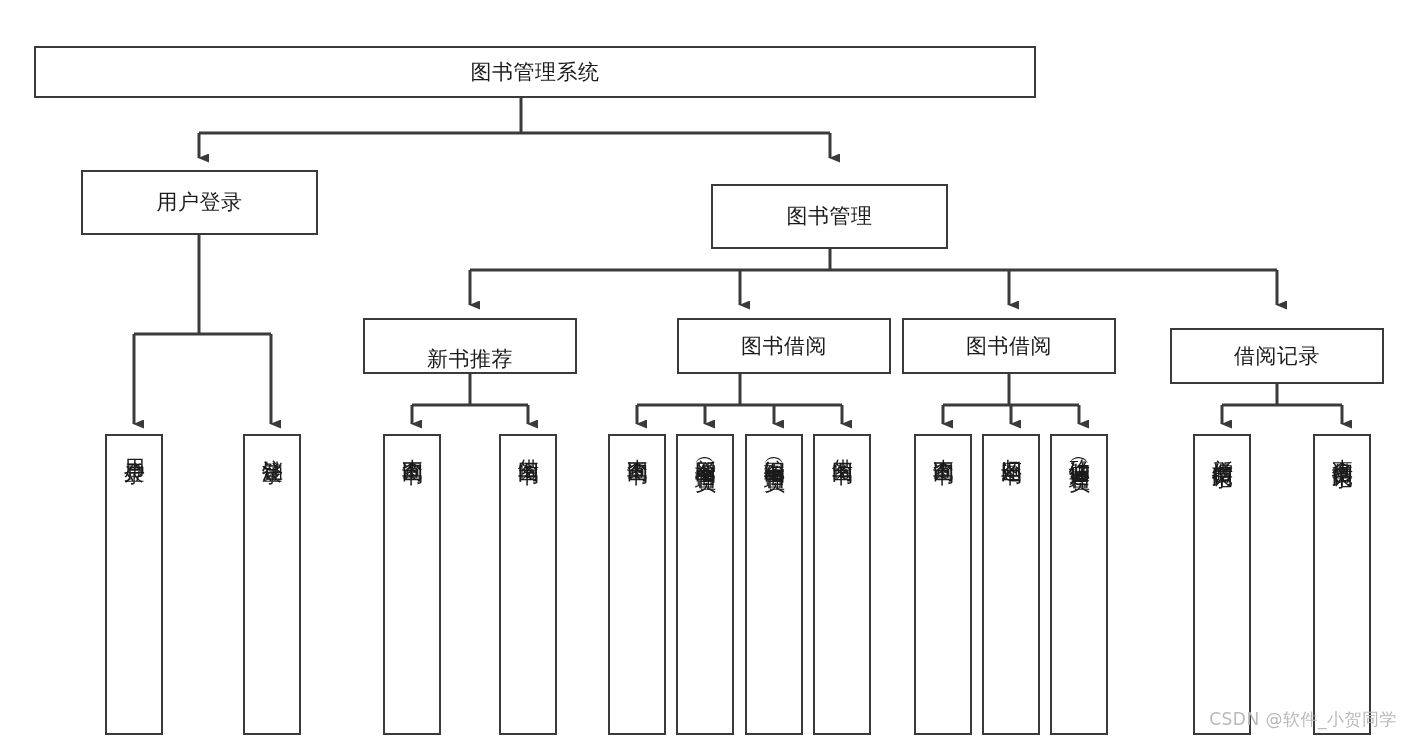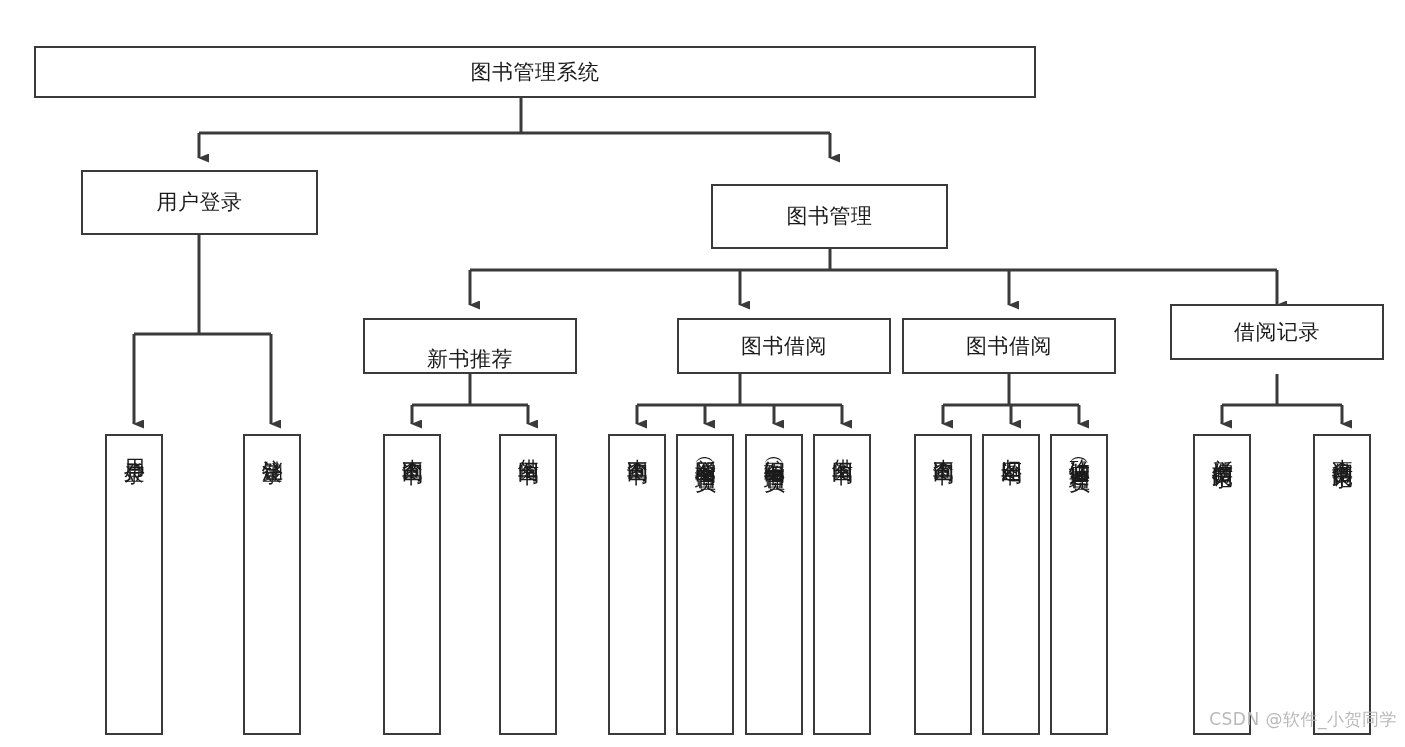--- a/index.html
+++ b/index.html
@@ -137,21 +137,21 @@
 
   <div class="node" style="left:363px; top:318px; width:214px; height:56px;align-items:flex-end;">
     <span class="node-label">新书推荐</span>
   </div>
   <div class="node" style="left:633px; top:318px; width:214px; height:56px;margin-left:44px;">
     <span class="node-label">图书借阅</span>
   </div>
   <div class="node" style="left:902px; top:318px; width:214px; height:56px;">
     <span class="node-label">图书借阅</span>
   </div>
-  <div class="node" style="left:1170px; top:304px; width:214px; height:56px;">
+  <div class="node" style="left:1170px; top:328px; width:214px; height:56px;">
     <span class="node-label">借阅记录</span>
   </div>
 
   <div class="node vertical" style="left:105px; top:434px; width:58px; height:301px;">
     <span class="node-label">用户登录</span>
   </div>
   <div class="node vertical" style="left:243px; top:434px; width:58px; height:301px;">
     <span class="node-label">注销登录</span>
   </div>
 

